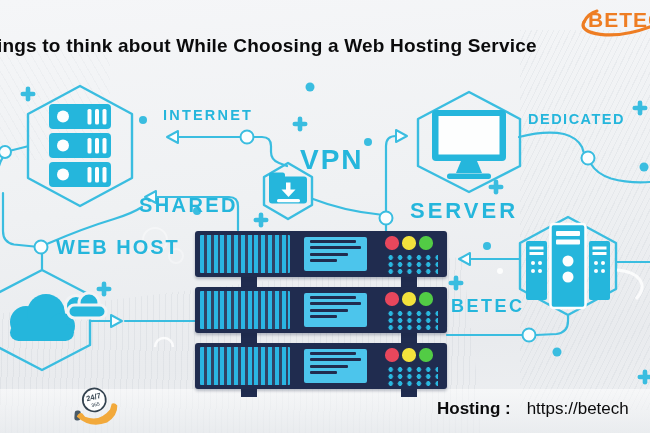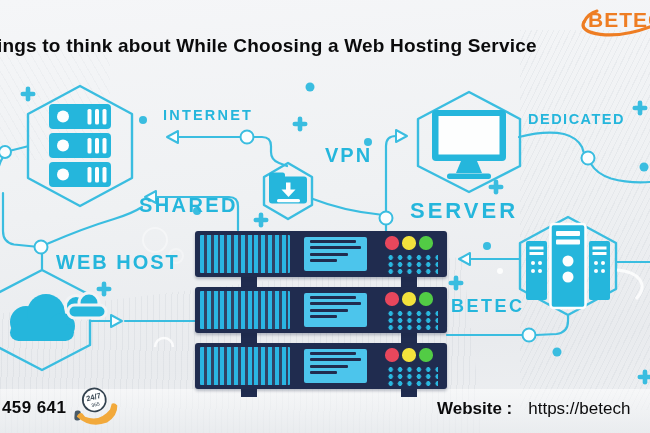--- a/index.html
+++ b/index.html
@@ -26,24 +26,24 @@
   .ar{fill:#fbfdfe;stroke:var(--c-line,#3abde0);stroke-width:2;stroke-linejoin:round;}
   .dt{fill:var(--c-line,#3abde0);}
   .pl{fill:var(--c-line,#3abde0);}
   .ic{fill:var(--c-accent,#25b6dc);}
   .wt{fill:#fdfefe;}
   .deco{stroke:#ffffff;fill:none;}
   
   .lbl{position:absolute;z-index:5;color:var(--c-accent,#25b6dc);font-weight:800;white-space:nowrap;}
   #lbl-internet{left:163px;top:107px;font-size:14.5px;letter-spacing:2.2px;}
   #lbl-shared{left:139px;top:164px;font-size:20px;letter-spacing:2.4px;margin-top:30px;}
-  #lbl-vpn{left:325px;top:144px;font-size:20px;letter-spacing:2px;}
+  #lbl-vpn{left:300px;top:144px;font-size:28px;letter-spacing:2px;}
   #lbl-dedicated{left:528px;top:111px;font-size:14.5px;letter-spacing:1.5px;}
   #lbl-server{left:410px;top:198px;font-size:22px;letter-spacing:3px;}
-  #lbl-webhost{left:56px;top:251px;font-size:20px;letter-spacing:2px;}
+  #lbl-webhost{left:56px;top:236px;font-size:20px;letter-spacing:2px;}
   #lbl-cloud{left:451px;top:296px;font-size:18px;letter-spacing:2.5px;}
   #title{position:absolute;left:-3px;top:35px;z-index:6;font-size:19px;font-weight:bold;
     letter-spacing:.2px;color:var(--c-title_text,#0b0b0c);white-space:nowrap;}
   #logo-text{position:absolute;left:588px;top:8px;z-index:6;font-size:21px;font-weight:bold;
     letter-spacing:1px;color:var(--c-logo_orange,#ee7d23);white-space:nowrap;}
   
   #racks{position:absolute;left:195px;top:231px;width:252px;height:162px;z-index:4;}
   .rack{position:absolute;left:0;width:252px;height:46px;background:var(--c-navy,#202c4f);
     border-radius:3px;box-shadow:0 2px 3px rgba(30,40,70,.28);z-index:2;}
   .rack .vents{position:absolute;left:5px;top:4px;width:90px;height:38px;border-radius:1px;
@@ -315,27 +315,26 @@
   <div class="lbl" id="lbl-shared">SHARED</div>
   <div class="lbl" id="lbl-vpn">VPN</div>
   <div class="lbl" id="lbl-dedicated">DEDICATED</div>
   <div class="lbl" id="lbl-server">SERVER</div>
   <div class="lbl" id="lbl-webhost">WEB HOST</div>
   <div class="lbl" id="lbl-cloud">BETEC</div>
 
   <div id="title">ings to think about While Choosing a Web Hosting Service</div>
   <div id="logo-text">BETEC</div>
 
-  <div id="phone">459 641</div>
   <svg id="badge" width="56" height="48" viewBox="0 0 56 48">
     <g transform="rotate(-14 27 22)">
       <circle cx="28" cy="15" r="11.5" fill="rgba(255,255,255,.9)" stroke="#33424f" stroke-width="1.7"></circle>
       <text x="28" y="14.5" font-size="7.5" font-weight="bold" fill="#33424f" text-anchor="middle">24/7</text>
       <text x="28" y="21.5" font-size="5" fill="#33424f" text-anchor="middle">365</text>
       <rect x="5" y="21" width="6" height="10" rx="2.5" fill="#4a5a66" transform="rotate(18 8 26)"></rect>
       <path d="M 7 27 Q 10 23 13 25 L 15 29 Q 28 38 41 28 L 44 23 Q 47 22 49 26 Q 47 36 35 40 Q 17 42 7 27 Z" fill="var(--c-badge_orange,#f2a93b)"></path>
     </g>
   </svg>
   <div id="website">
-    <span class="wlabel">Website :</span><span class="url">https://betech</span>
+    <span class="wlabel">Hosting :</span><span class="url">https://betech</span>
   </div>
 
 </div>
 
 </body></html>

